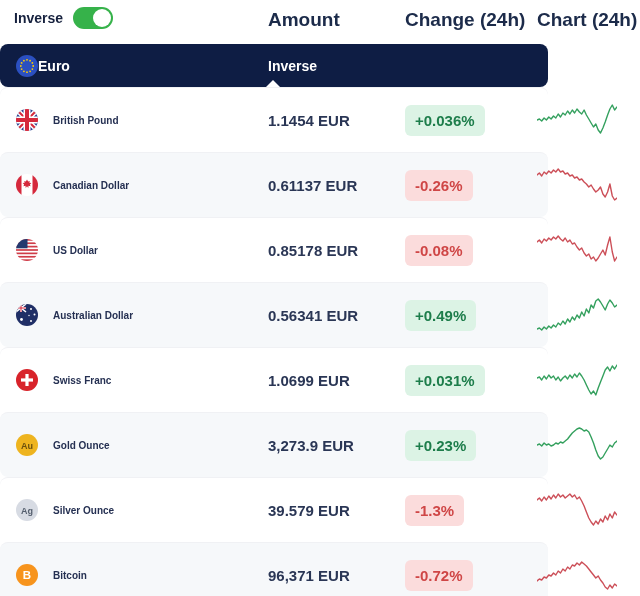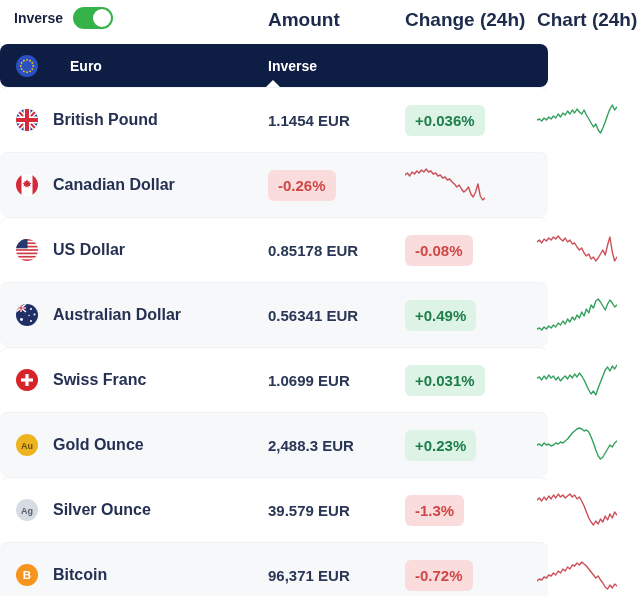--- a/index.html
+++ b/index.html
@@ -10,32 +10,32 @@
   
   .top-header { height:44px; align-items:flex-start; padding-top:5px; background:#fff; }
   .col-head { font-size:19px; font-weight:700; color:#1c2b4a; padding-top:4px; }
   .inverse-ctl { display:flex; align-items:center; gap:10px; padding-left:14px; padding-top:2px; }
   .inverse-lbl { font-size:14px; font-weight:700; color:#16213e; }
   .toggle { width:40px; height:22px; border-radius:11px; background:#36b24a; position:relative; cursor:pointer; }
   .toggle .knob { position:absolute; top:2px; right:2px; width:18px; height:18px; border-radius:50%; background:#fff; }
 
   
   .base-bar { height:43px; background:#0e1d44; align-items:center; position:relative; }
-  .base-cell { display:flex; align-items:center; gap:32px; padding-left:16px; }
+  .base-cell { display:flex; align-items:center; gap:0; padding-left:16px; }
   .base-name { font-size:14px; font-weight:700; color:#fff; }
   .base-inverse { font-size:14px; font-weight:700; color:#fff; }
   .caret { position:absolute; bottom:0; left:266px; width:0; height:0;
     border-left:7px solid transparent; border-right:7px solid transparent; border-bottom:7px solid #fff; }
 
   
   .row { height:65px; align-items:center; border-top:1px solid #f0f1f4; background:#fff; }
   .row.alt { background:#f6f8fa; }
   .cell-name { display:flex; align-items:center; gap:15px; padding-left:16px; }
   .flag { width:22px; height:22px; flex:0 0 22px; display:flex; }
-  .cur-name { font-size:16px; font-weight:700; color:#253052; }
+  .cur-name { font-size:10px; font-weight:700; color:#253052; }
   .amount { font-size:15px; font-weight:700; color:#2a3655; }
   .badge { display:inline-block; font-size:15px; font-weight:600; padding:7px 10px; border-radius:6px; }
   .badge.up   { background:#dcf3e5; color:#1d7d4b; }
   .badge.down { background:#fbdcdc; color:#cf4646; }
   .spark-wrap { width:84px; display:flex; align-items:center; }
 </style>
 </head>
 <body>
 
 <div class="grid top-header">
@@ -126,20 +126,21 @@
             <g clip-path="url(#clip1)">
               <rect width="22" height="22" fill="#fff"></rect>
               <rect width="5.5" height="22" fill="#d5293c"></rect>
               <rect x="16.5" width="5.5" height="22" fill="#d5293c"></rect>
               <path d="M11 5.5 l1.1 2.1 1.7 -0.7 -0.5 1.9 2.1 0.3 -1.5 1.5 0.7 1.6 -2.1 -0.4 -0.2 2.1 -1.3 -1.6 -1.3 1.6 -0.2 -2.1 -2.1 0.4 0.7 -1.6 -1.5 -1.5 2.1 -0.3 -0.5 -1.9 1.7 0.7 z" fill="#d5293c"></path>
             </g>
           </svg>
         </span>
       <span class="cur-name">Canadian Dollar</span>
     </div>
+    <div class="amount">0.61137 EUR</div>
     <div><span class="badge down">-0.26%</span></div>
     <div class="spark-wrap">
         <span><svg width="80" height="40" viewBox="0 0 80 40">
             <polyline points="0.0,12 2.4,10 4.7,13 7.1,9 9.4,11 11.8,8 14.1,10 16.5,7 18.8,9 21.2,6 23.5,9 25.9,8 28.2,11 30.6,10 32.9,13 35.3,12 37.6,15 40.0,14 42.4,17 44.7,16 47.1,19 49.4,21 51.8,24 54.1,22 56.5,26 58.8,29 61.2,27 63.5,24 65.9,31 68.2,34 70.6,29 72.9,21 75.3,33 77.6,37 80.0,35" fill="none" stroke="#cc4f58" stroke-width="1.4" stroke-linejoin="round" stroke-linecap="round"></polyline>
           </svg></span>
       </div>
   </div>
 
   <div class="grid row">
     <div class="cell-name">
@@ -244,21 +245,21 @@
               </clipPath>
             </defs>
             <g clip-path="url(#clip5)">
               <rect width="22" height="22" fill="#eeb41f"></rect>
               <text x="11" y="14.5" text-anchor="middle" font-size="9" font-weight="bold" fill="#6b500e" font-family="Liberation Sans" ,="" sans-serif="">Au</text>
             </g>
           </svg>
         </span>
       <span class="cur-name">Gold Ounce</span>
     </div>
-    <div class="amount">2,488.3 EUR</div>
+    <div class="amount">3,273.9 EUR</div>
     <div><span class="badge up">+0.23%</span></div>
     <div class="spark-wrap">
         <span><svg width="80" height="40" viewBox="0 0 80 40">
             <polyline points="0.0,22 2.4,21 4.7,23 7.1,20 9.4,22 11.8,21 14.1,23 16.5,22 18.8,20 21.2,21 23.5,19 25.9,20 28.2,18 30.6,16 32.9,13 35.3,10 37.6,8 40.0,6 42.4,5 44.7,6 47.1,8 49.4,7 51.8,9 54.1,14 56.5,20 58.8,27 61.2,33 63.5,36 65.9,34 68.2,30 70.6,26 72.9,22 75.3,24 77.6,20 80.0,18" fill="none" stroke="#34a05e" stroke-width="1.4" stroke-linejoin="round" stroke-linecap="round"></polyline>
           </svg></span>
       </div>
   </div>
 
   <div class="grid row">
     <div class="cell-name">

